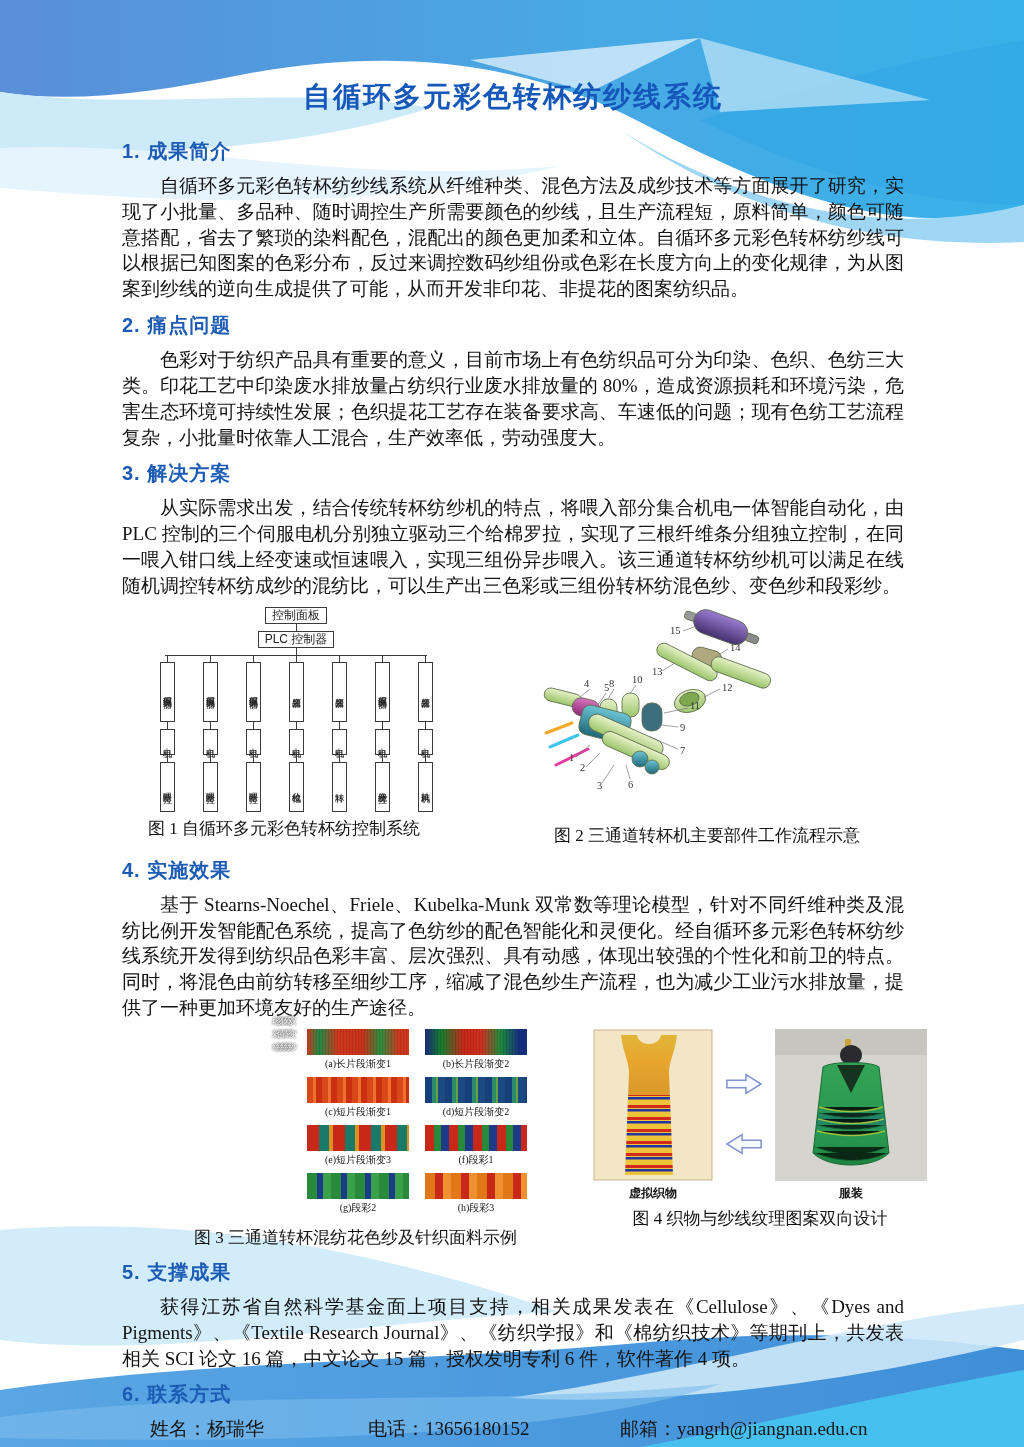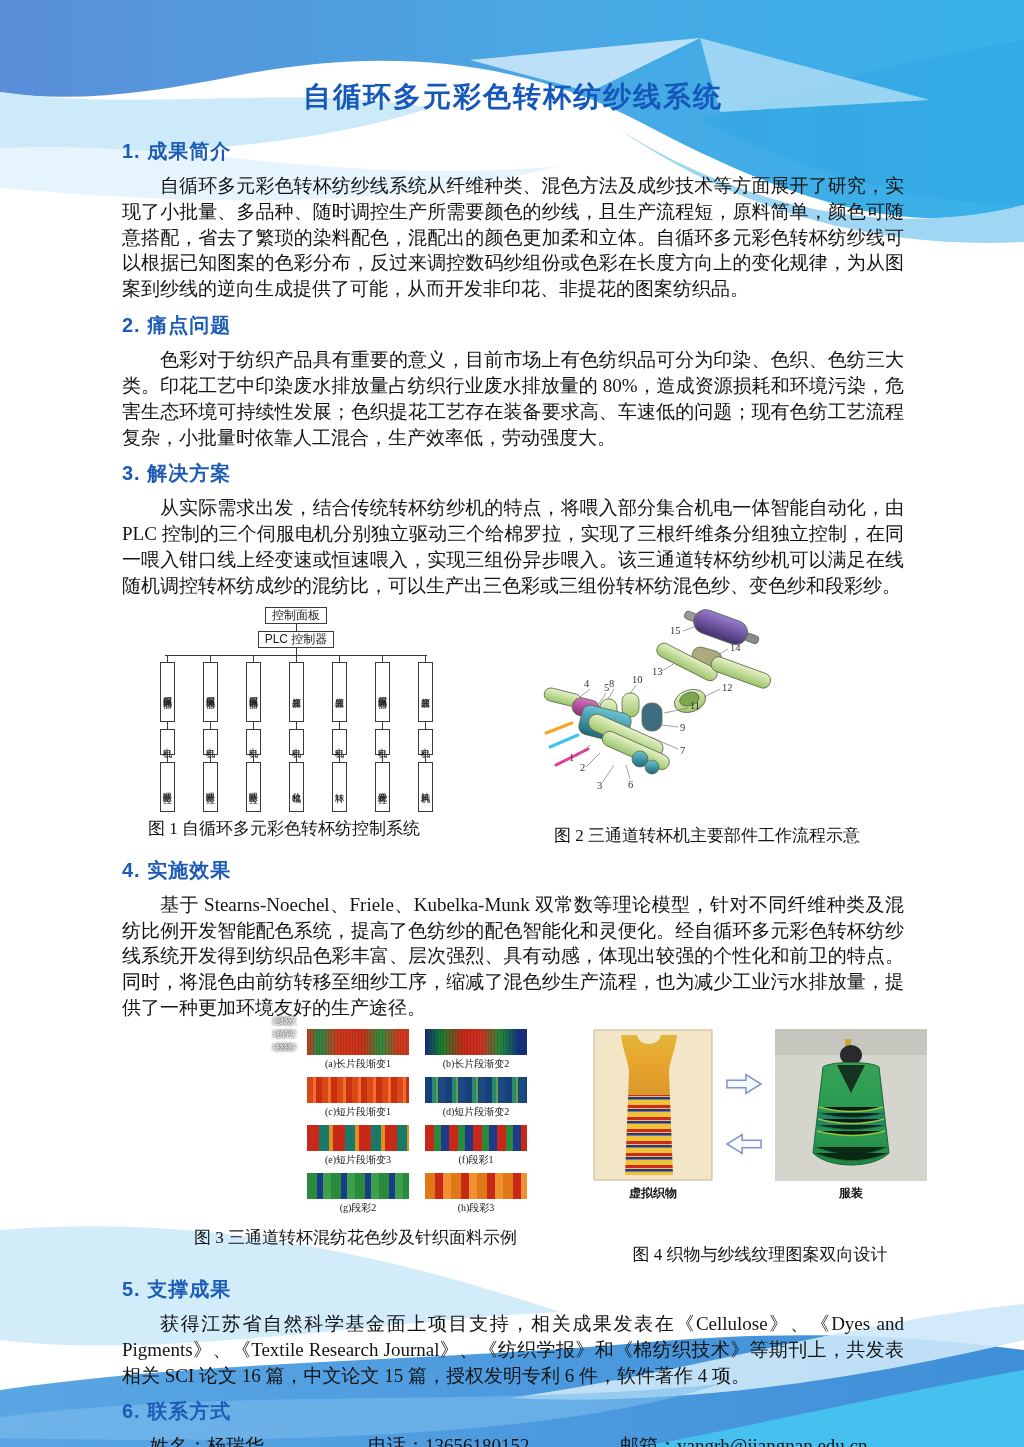--- a/index.html
+++ b/index.html
@@ -59,21 +59,21 @@
   .sb{background:repeating-linear-gradient(90deg,rgba(0,0,0,.12) 0 1px,rgba(255,255,255,0) 1px 3px),
        linear-gradient(90deg,#1a2a7a,#15802f 16%,#c82818 38%,#d03020 55%,#1f8c3c 74%,#16307f 92%);}
   .sc{background:repeating-linear-gradient(90deg,#d84818 0 6px,#f07030 6px 9px,#c83010 9px 15px);}
   .sd{background:repeating-linear-gradient(90deg,#15407a 0 7px,#2a8a6a 7px 11px,#6aa04a 11px 13px,#1a4a80 13px 20px);}
   .se{background:repeating-linear-gradient(90deg,#c82818 0 12px,#1a7a6a 12px 22px,#e09020 22px 26px);}
   .sf{background:repeating-linear-gradient(90deg,#c82818 0 9px,#2a8a3c 9px 16px,#203a8a 16px 24px);}
   .sg{background:repeating-linear-gradient(90deg,#2a8a3c 0 10px,#1a3a8a 10px 16px,#3aa04a 16px 24px);}
   .sh{background:repeating-linear-gradient(90deg,#e07818 0 10px,#c82818 10px 18px,#f09030 18px 26px);}
 
   
-  .f4{margin-left:66px;gap:36px;}
+  .f4{margin-left:66px;}
   .f4-row{display:flex;align-items:flex-start;gap:12px;}
   .f4-item{display:flex;flex-direction:column;align-items:center;}
   .f4-lab{font-family:"Liberation Sans",sans-serif;font-weight:bold;font-size:12px;margin-top:4px;}
   .f4-arrows{display:flex;flex-direction:column;gap:34px;margin-top:42px;}
   .f2svg,.f4 svg{display:block;}
   .fig2wrap{width:330px;margin-left:96px;}
 </style>
 </head>
 <body>
 

